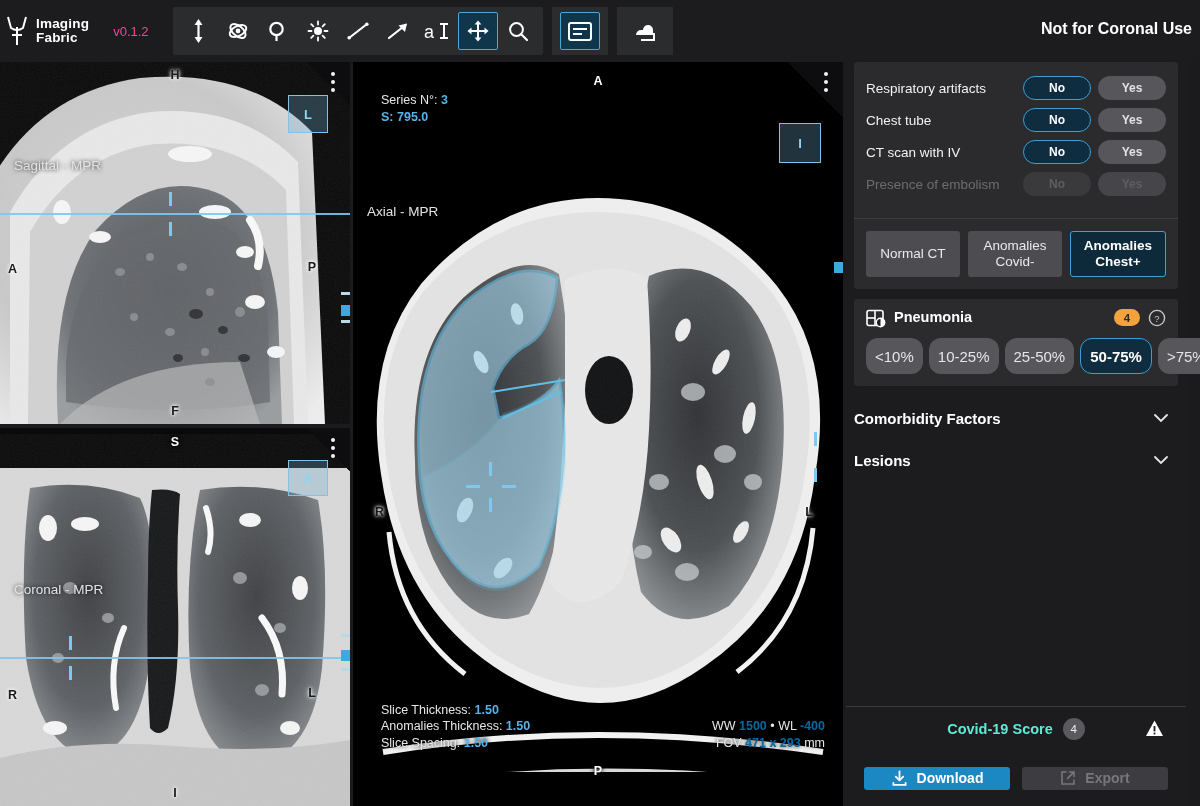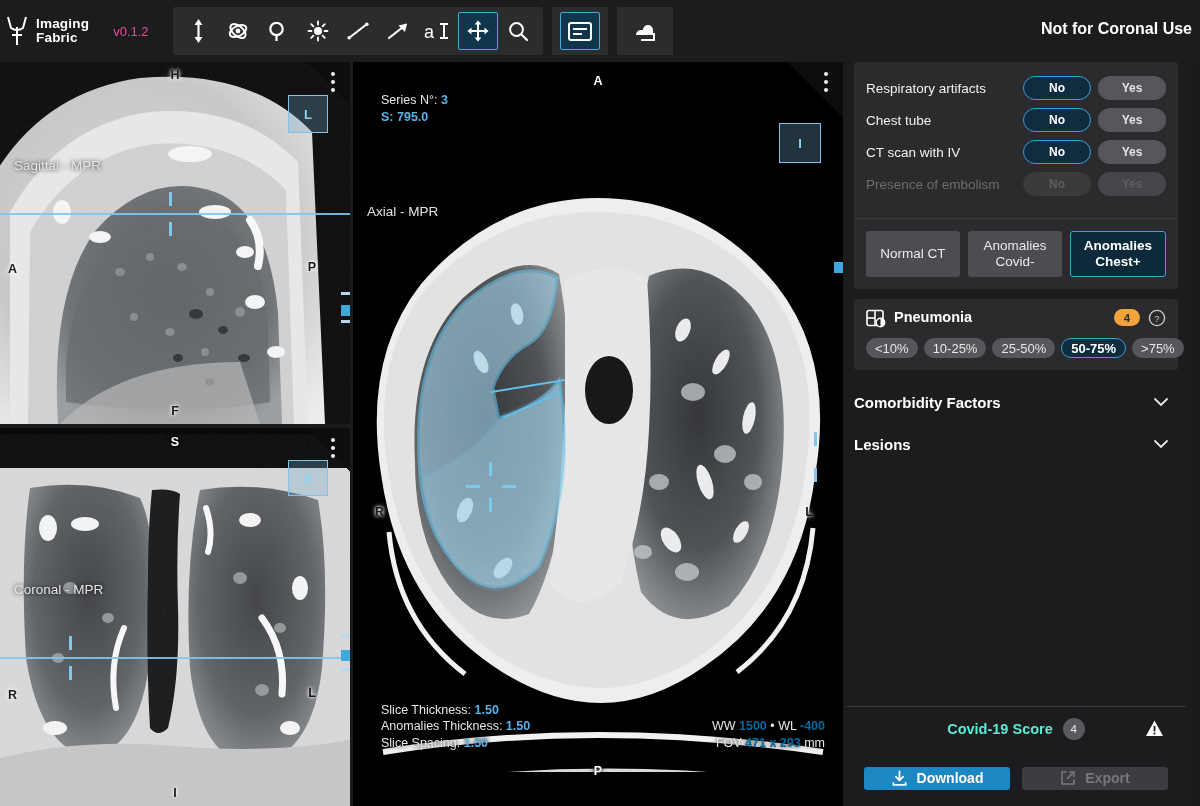--- a/index.html
+++ b/index.html
@@ -157,22 +157,22 @@
   .pneu-head { display: flex; padding: 10px 12px 2px 12px; }
   .pneu-title { font-size: 14.5px; font-weight: 700; color: #ffffff; margin-left: 8px; flex: 1; }
   .badge-orange {
     width: 26px; height: 17px; border-radius: 9px; background: #f2a33c; color: #2a2a2a;
     font-size: 11.5px; font-weight: 700; display: flex; align-items: center; justify-content: center;
   }
   .help-icon { width: 18px; height: 18px; margin-left: 8px; cursor: pointer; }
 
   .pct-row { display: flex; gap: 6px; padding: 8px 12px 12px 12px; }
   .pct {
-    height: 20px; border-radius: 12px; display: flex; align-items: center; justify-content: center;
-    font-size: 13px; cursor: pointer; padding: 0 9px; white-space: nowrap;
+    height: 36px; border-radius: 12px; display: flex; align-items: center; justify-content: center;
+    font-size: 15px; cursor: pointer; padding: 0 9px; white-space: nowrap;
   }
   .pct-off { background: #57575b; color: #e6e6e6; }
   .pct-on  { background: #0f2d3f; color: #ffffff; font-weight: 700; border: 1.5px solid #37a0d4; }
 
   .collapsed-head {
     height: 40px; display: flex; align-items: center; justify-content: space-between;
     padding: 0 16px 0 8px; cursor: pointer;
   }
 
   

